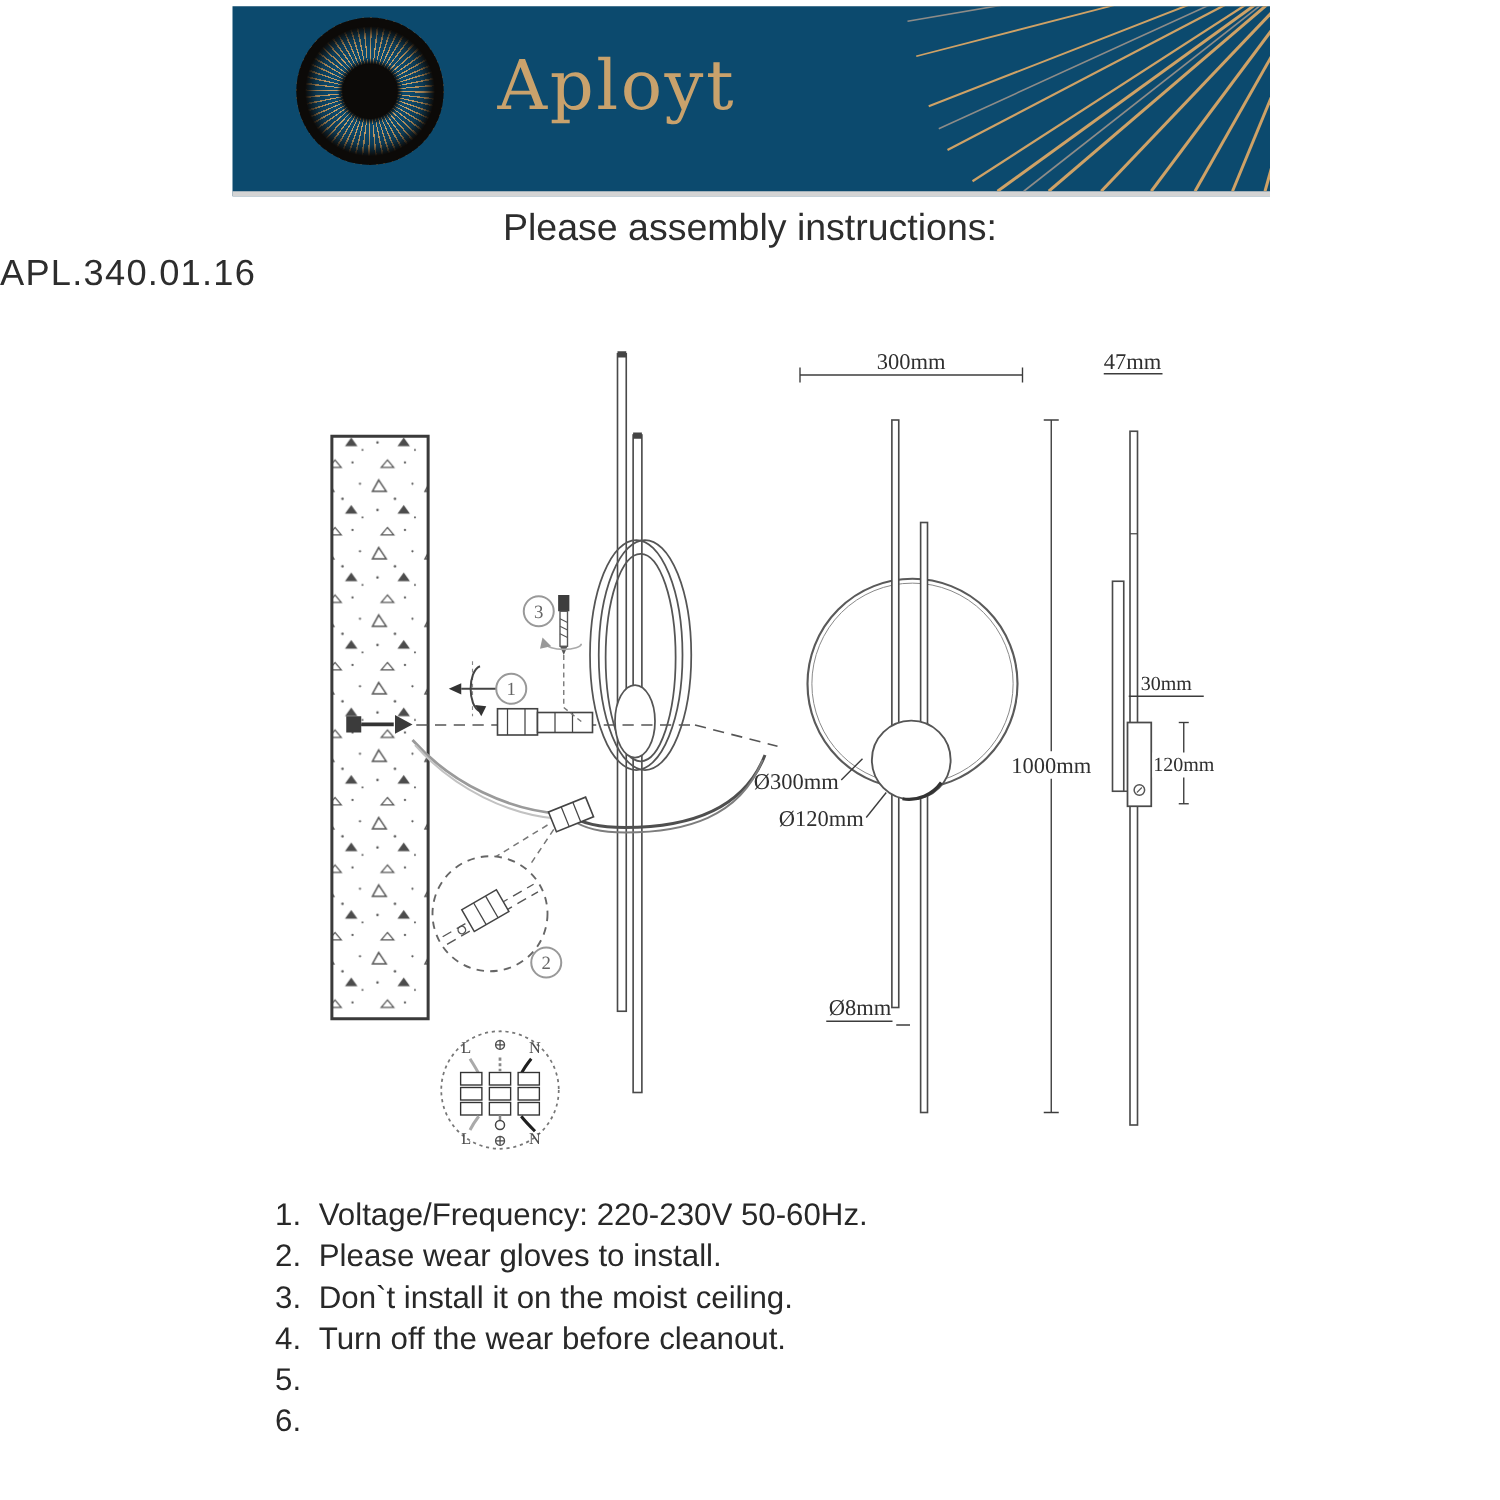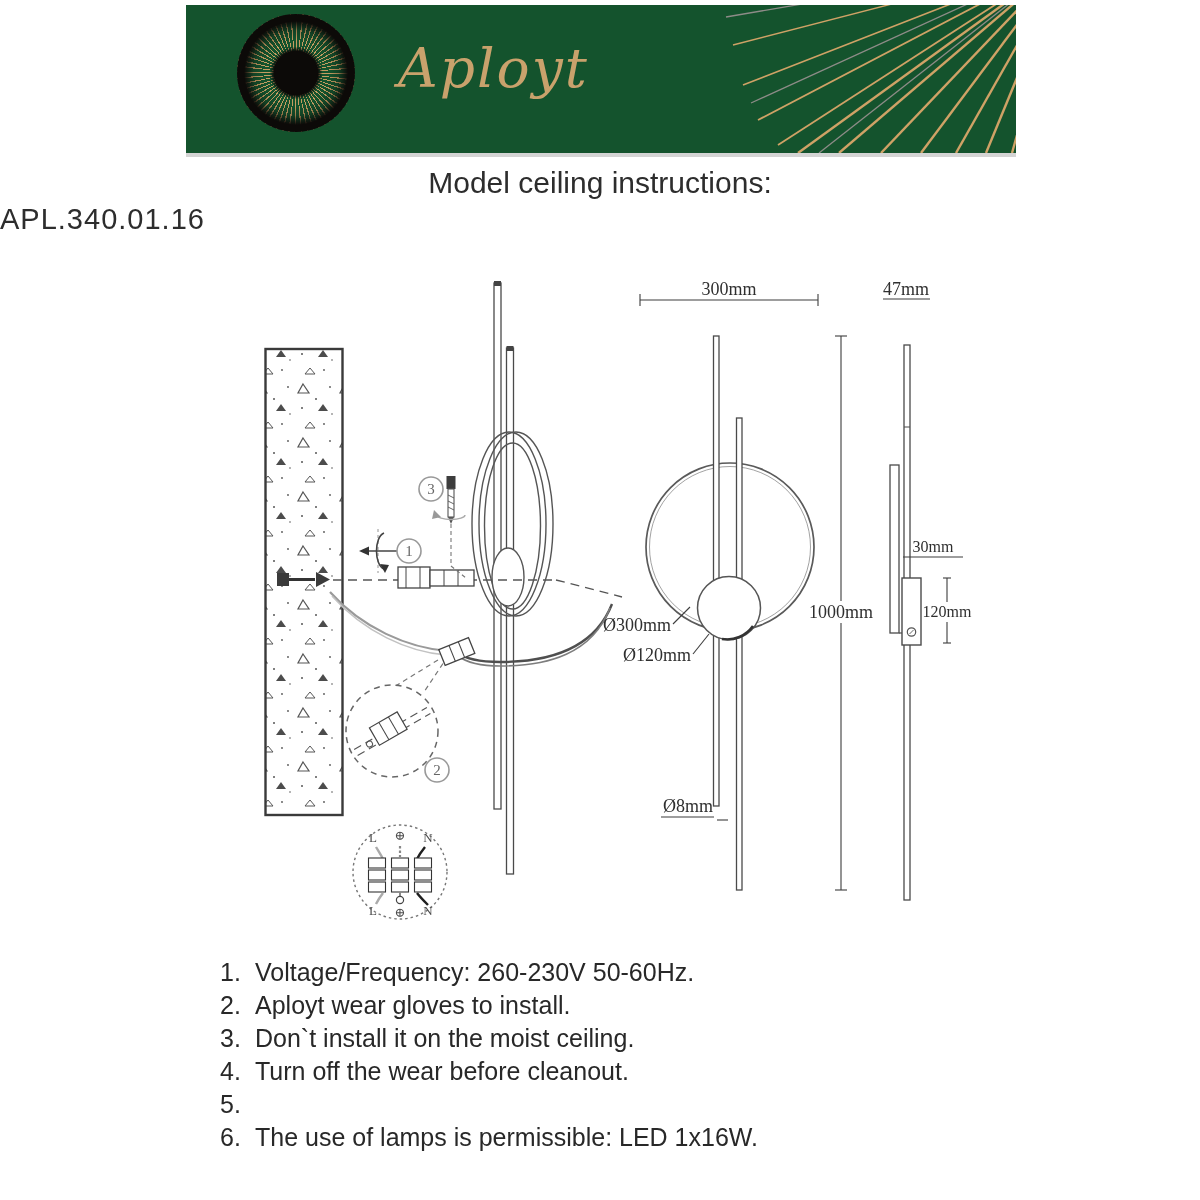--- a/index.html
+++ b/index.html
@@ -1,21 +1,21 @@
 <!DOCTYPE html>
 <html><head>
 <meta charset="utf-8">
 <style>
   html,body{margin:0;padding:0;background:#fff;}
   .page{position:relative;width:1200px;height:1200px;background:#fff;overflow:hidden;
         font-family:"Liberation Sans","DejaVu Sans",sans-serif;outline:1px solid #ececec;}
 
   
-  .banner{position:absolute;left:186px;top:5px;width:830px;height:148px;background:#14532d;
-          border-bottom:4px solid #d4d4d4;font-style:italic;}
+  .banner{position:absolute;left:186px;top:5px;width:830px;height:148px;background:#0c4a6e;
+          border-bottom:4px solid #d4d4d4;}
   .sunburst{position:absolute;left:51px;top:9px;width:118px;height:118px;border-radius:50%;
           background:repeating-conic-gradient(from 0deg,rgba(206,160,100,.95) 0deg 1.6deg,rgba(12,10,8,0) 1.6deg 6deg);}
   .sunburst::after{content:"";position:absolute;inset:0;border-radius:50%;
           background:radial-gradient(closest-side,#0c0a08 0%,#0c0a08 37%,rgba(12,10,8,0) 45%,rgba(12,10,8,0) 56%,rgba(12,10,8,.25) 72%,#0c0a08 88%);}
   .brand{position:absolute;left:212px;top:36px;font-family:"DejaVu Serif","Liberation Serif",serif;
          font-weight:400;font-size:55px;line-height:1;color:#c9a26c;letter-spacing:2px;}
   .rays{position:absolute;right:0;top:0;}
 
   
   .title1{position:absolute;left:0;right:0;top:166px;text-align:center;font-size:30px;color:#2d2d2d;}
@@ -59,21 +59,21 @@
         <line x1="390" y1="-46" x2="57" y2="40" stroke-width="1.4"></line>
       </g>
       <g stroke="#8e8c88" stroke-width="1.3" fill="none">
         <line x1="390" y1="-46" x2="50" y2="12"></line>
         <line x1="390" y1="-46" x2="75" y2="98"></line>
         <line x1="390" y1="-46" x2="143" y2="148"></line>
       </g>
     </svg>
   </div>
 
-  <div class="title1">Model ceiling instructions:</div>
+  <div class="title1">Please assembly instructions:</div>
   <div class="title2">APL.340.01.16</div>
 
   <svg class="diagram" width="840" height="700" viewBox="200 250 840 700">
     <defs>
       <pattern id="speckle" width="42" height="54" patternUnits="userSpaceOnUse">
         <polygon points="9,6 15,15 4,15" fill="none" stroke="#555" stroke-width="1.2"></polygon>
         <polygon points="29,26 34,33 24,33" fill="#4c4c4c"></polygon>
         <polygon points="16,44 21,50 11,50" fill="none" stroke="#555" stroke-width="1"></polygon>
         <circle cx="22" cy="21" r="1" fill="#555"></circle>
         <circle cx="36" cy="9" r="0.9" fill="#555"></circle>
@@ -246,36 +246,35 @@
       <line class="thin" x1="943" y1="578" x2="951" y2="578"></line>
       <line class="thin" x1="943" y1="643" x2="951" y2="643"></line>
       <rect x="922" y="602" width="51" height="20" fill="#fff"></rect>
       <text class="dim-s" x="947" y="617" text-anchor="middle">120mm</text>
     </g>
   </svg>
 
   <div class="instructions">
     <div class="instr-row">
       <span class="instr-num">1.</span>
-      <span class="instr-text">Voltage/Frequency: 260-230V 50-60Hz.</span>
+      <span class="instr-text">Voltage/Frequency: 220-230V 50-60Hz.</span>
     </div>
     <div class="instr-row">
       <span class="instr-num">2.</span>
-      <span class="instr-text">Aployt wear gloves to install.</span>
+      <span class="instr-text">Please wear gloves to install.</span>
     </div>
     <div class="instr-row">
       <span class="instr-num">3.</span>
       <span class="instr-text">Don`t install it on the moist ceiling.</span>
     </div>
     <div class="instr-row">
       <span class="instr-num">4.</span>
       <span class="instr-text">Turn off the wear before cleanout.</span>
     </div>
     <div class="instr-row">
       <span class="instr-num">5.</span>
     </div>
     <div class="instr-row">
       <span class="instr-num">6.</span>
-      <span class="instr-text">The use of lamps is permissible: LED 1x16W.</span>
     </div>
   </div>
 
 </div>
 
 </body></html>

